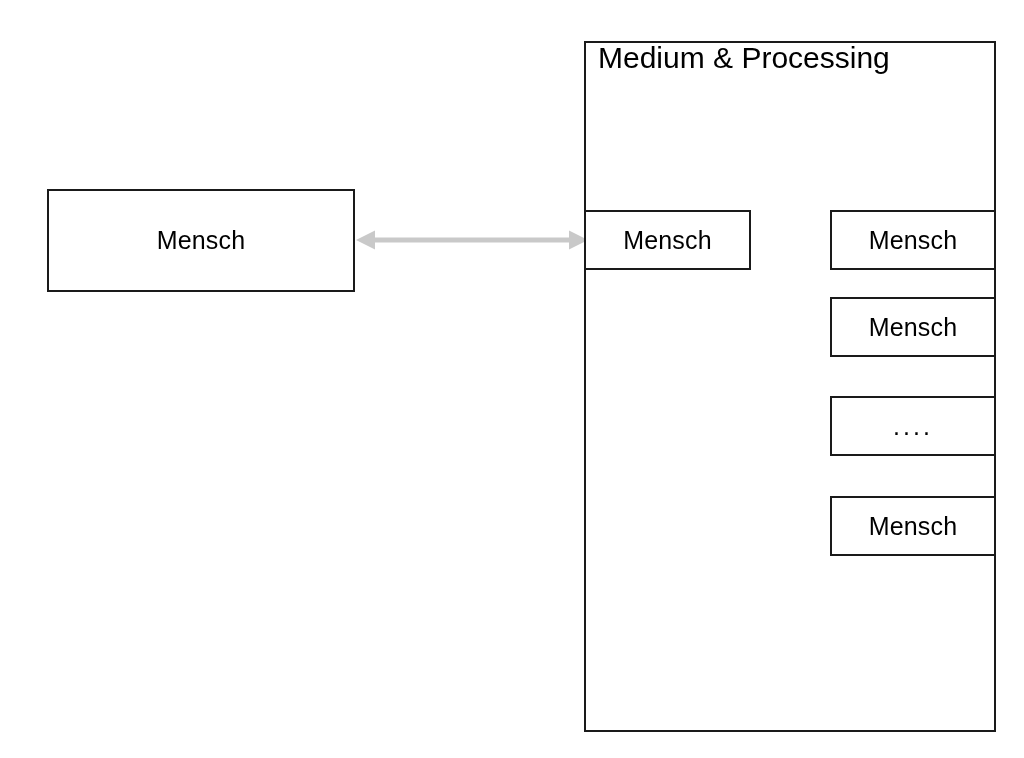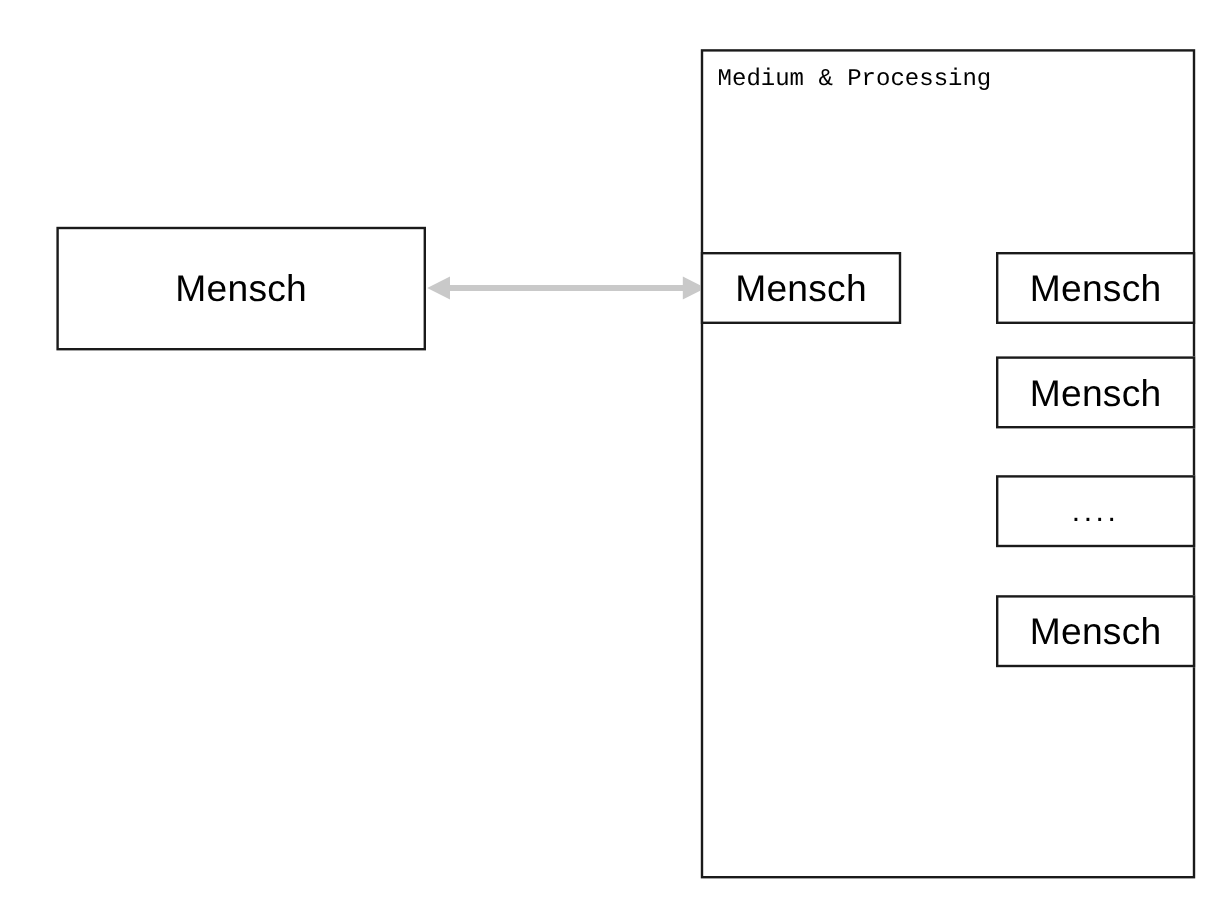--- a/index.html
+++ b/index.html
@@ -26,21 +26,21 @@
   .dbox {
     position: absolute;
     box-sizing: border-box;
     background: #ffffff;
     border: 2px solid #1a1a1a;
     display: flex;
     align-items: center;
     justify-content: center;
   }
   .dbox .label {
-    font-size: 31px;
+    font-size: 25px;
     line-height: 1;
     color: #000000;
     letter-spacing: 0.2px;
     white-space: nowrap;
   }
 
   
   #human-left {
     left: 47px;
     top: 189px;
@@ -52,26 +52,25 @@
   #medium-container {
     left: 584px;
     top: 41px;
     width: 412px;
     height: 691px;
     display: block;
   }
   #medium-title {
     position: absolute;
     left: 12px;
-    top: 14px;
-    font-size: 20px;
+    top: 0;
+    font-size: 30px;
     line-height: 1;
     color: #000000;
     white-space: nowrap;
-    font-family: Liberation Mono, monospace;
   }
 
   
   #human-inner {
     left: 584px;
     top: 210px;
     width: 167px;
     height: 60px;
     z-index: 5;
   }

